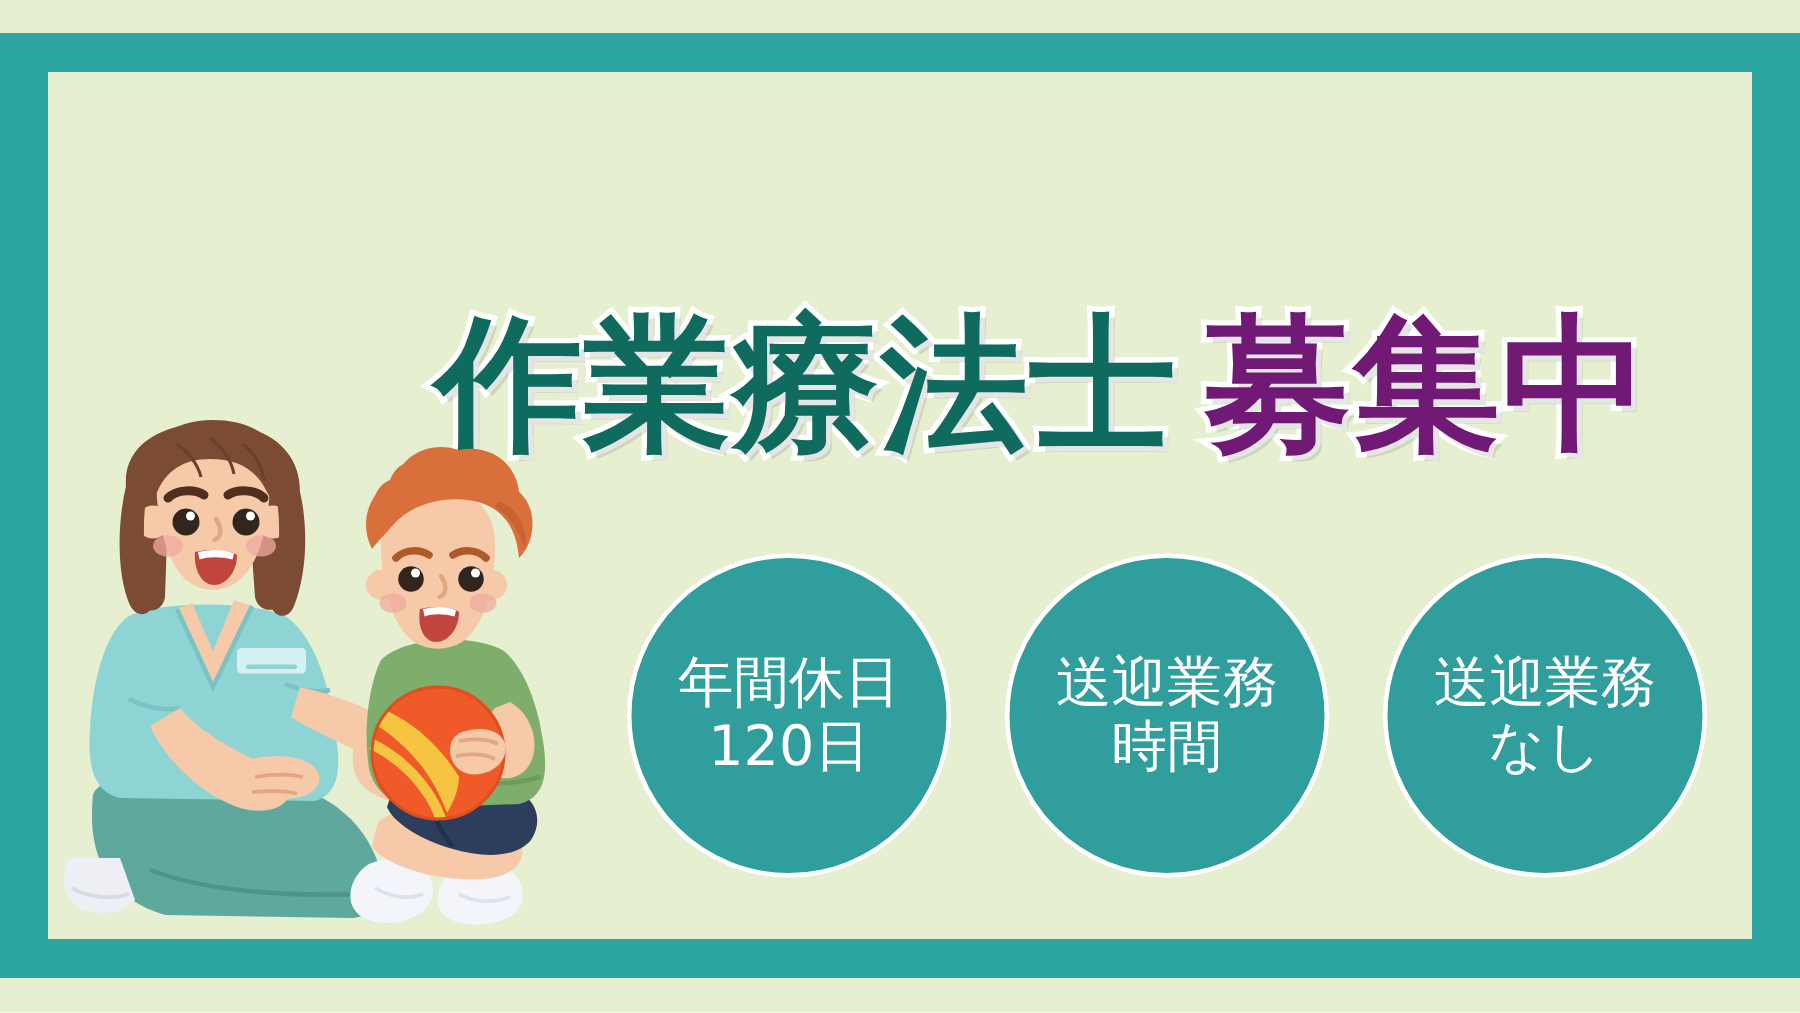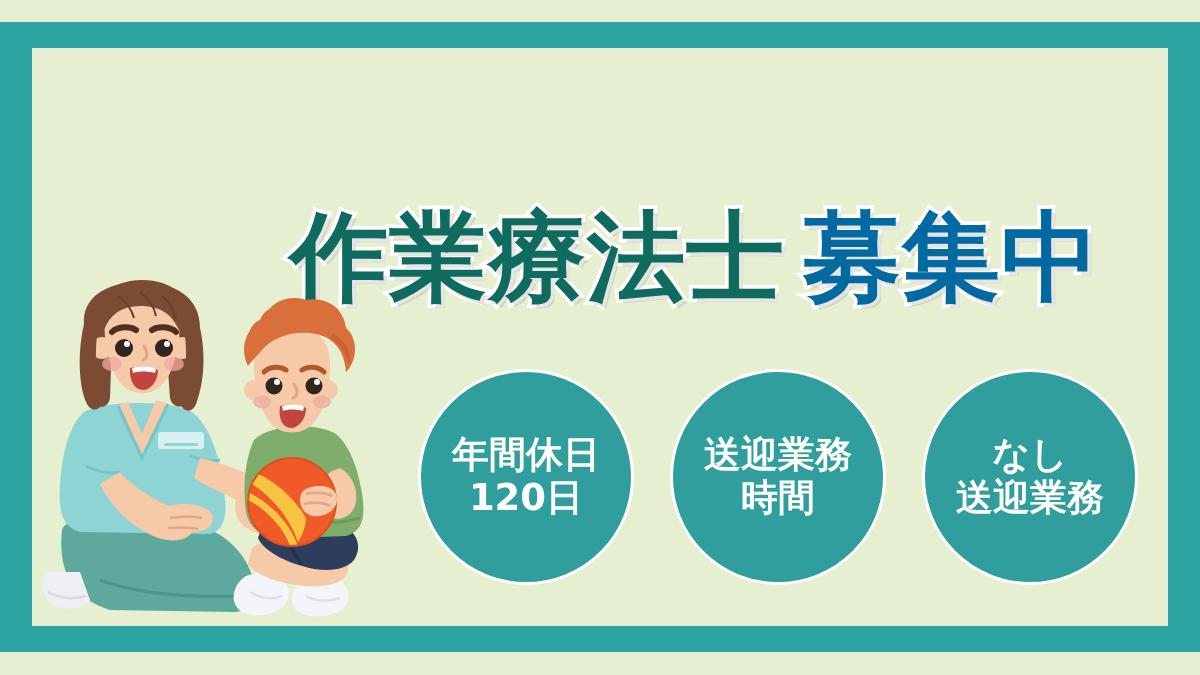--- a/index.html
+++ b/index.html
@@ -77,21 +77,21 @@
     -webkit-text-stroke: 7px #ffffff;
     paint-order: stroke fill;
     text-shadow:
        4px 4px 0 rgba(0,0,0,0.10);
   }
   .headline-main {
     color: #0f6b5d;
     text-align: right;
   }
   .headline-accent {
-    color: #0369a1;
+    color: #701a75;
     margin-left: 18px;
   }
 
   
   .badges {
     position: absolute;
     left: 418px;
     top: 366px;
     width: 720px;
     height: 222px;
@@ -107,21 +107,21 @@
     border: 3px solid #ffffff;
     box-sizing: border-box;
     display: flex;
     flex-direction: column;
     align-items: center;
     justify-content: center;
   }
   .badge-line {
     color: #ffffff;
     font-size: 37px;
-    font-weight: bold;
+    font-weight: normal;
     line-height: 1.16;
     white-space: nowrap;
   }
 
   
   .illustration {
     position: absolute;
     left: 40px;
     top: 280px;
     width: 380px;
@@ -149,22 +149,22 @@
       <span class="badge-line">年間休日</span>
       <span class="badge-line">120日</span>
     </div>
 
     <div class="badge">
       <span class="badge-line">送迎業務</span>
       <span class="badge-line">時間</span>
     </div>
 
     <div class="badge">
+      <span class="badge-line">送迎業務</span>
       <span class="badge-line">なし</span>
-      <span class="badge-line">送迎業務</span>
     </div>
 
   </div>
 
   <div class="illustration">
     <svg width="380" height="346" viewBox="0 0 380 346" xmlns="http://www.w3.org/2000/svg">
 
       <g>
 
         <path d="M22 250 C18 288 30 318 70 330 L196 332 C212 330 218 318 214 302

